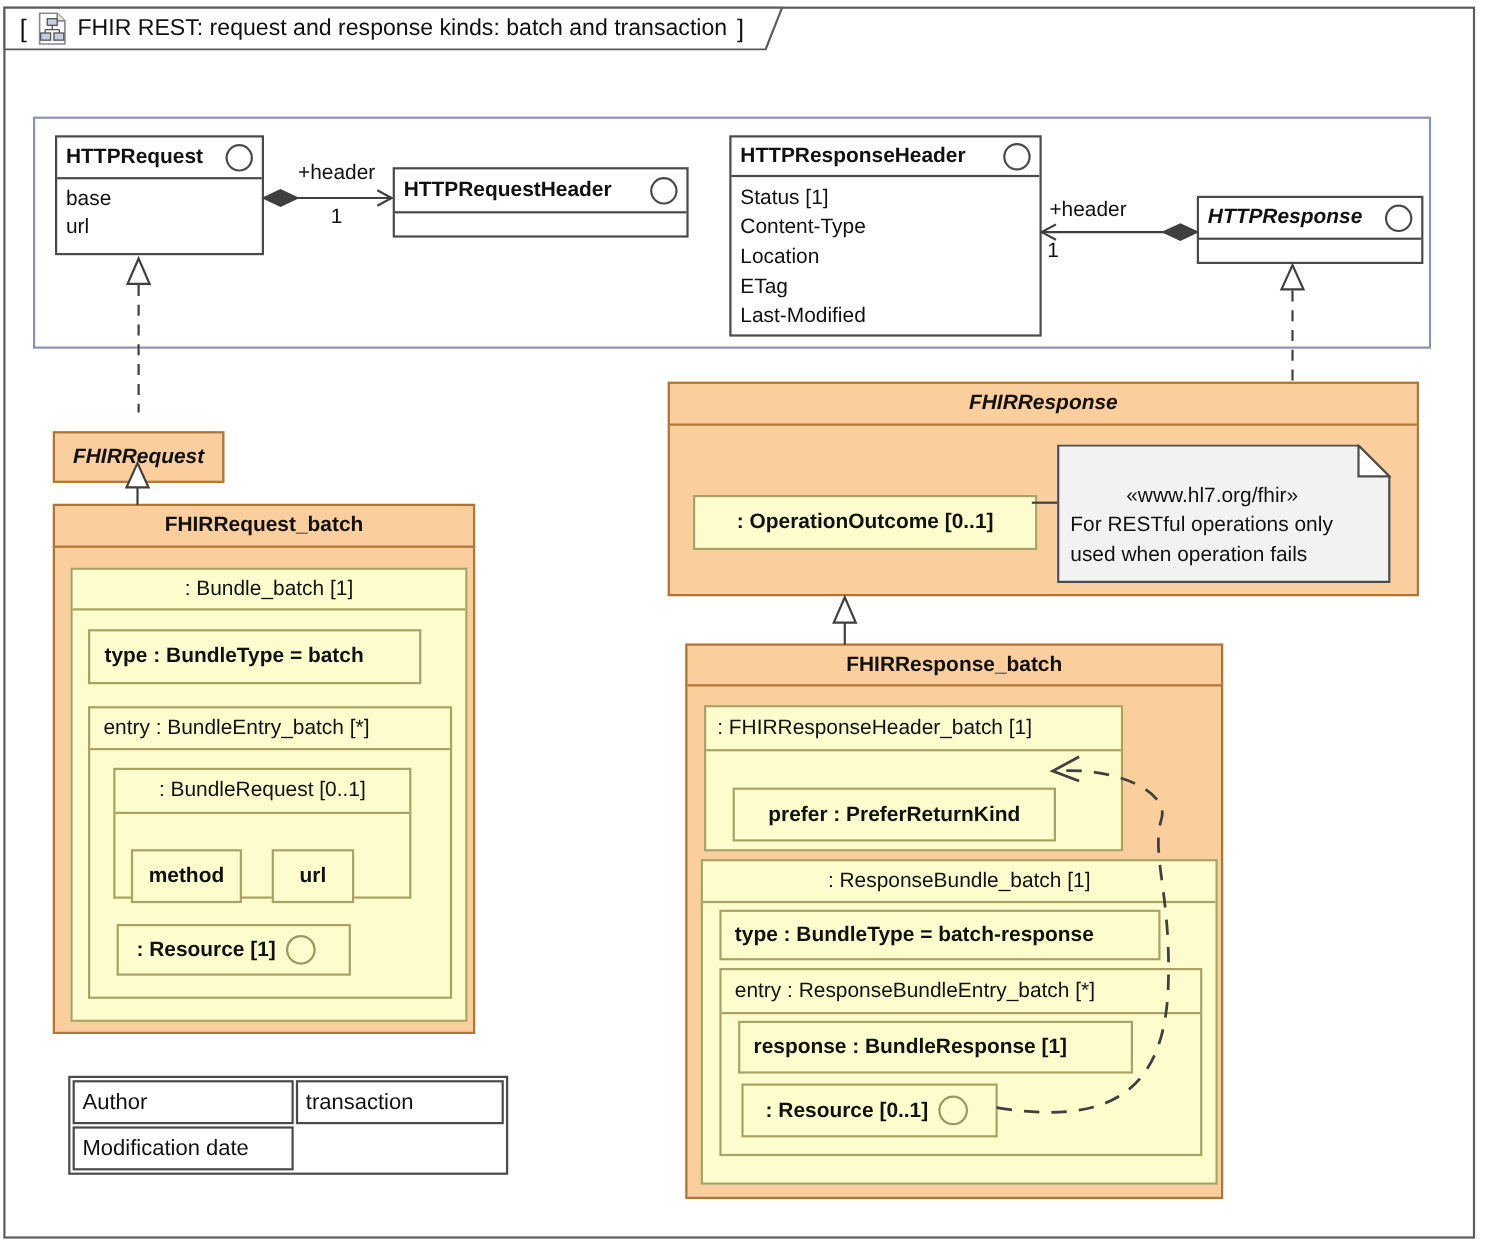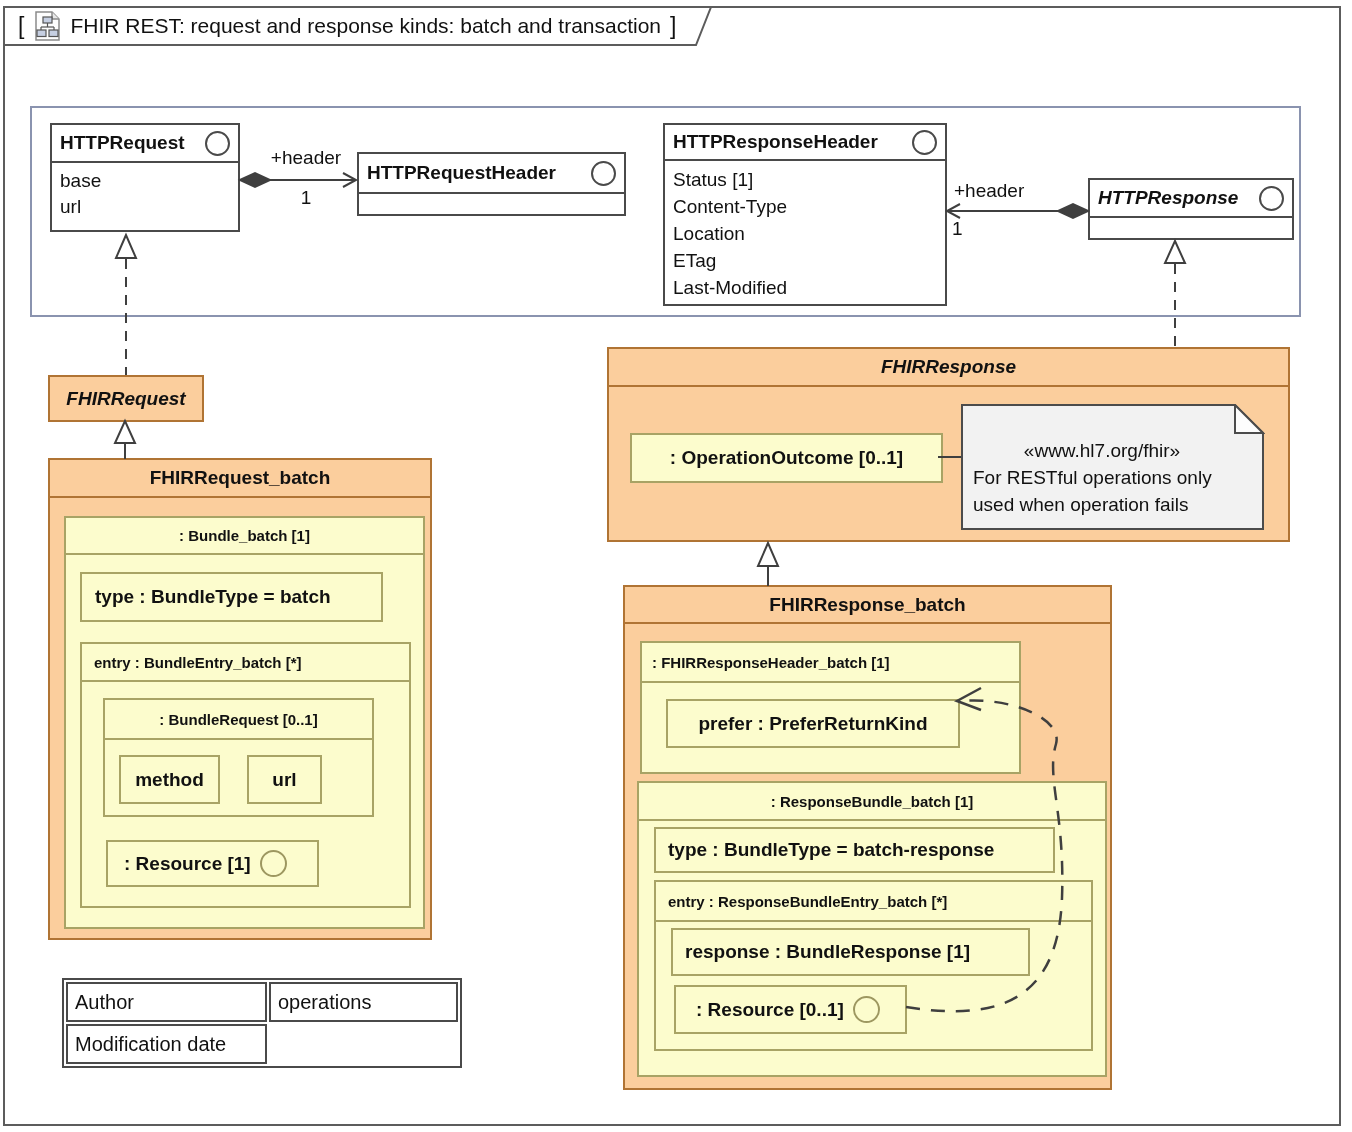--- a/index.html
+++ b/index.html
@@ -36,25 +36,25 @@
   .cls{background:#fff;border:2px solid var(--line);z-index:3;}
   .cls .ttl{display:flex;align-items:center;font-weight:bold;font-size:19px;
     padding:0 8px;border-bottom:2px solid var(--line);white-space:nowrap;box-sizing:border-box;}
   .circle{width:21px;height:21px;border:2.5px solid var(--line);border-radius:50%;flex:none;margin-left:auto;background:#fff;}
   .attrs{padding:5px 8px;font-size:19px;line-height:26px;white-space:nowrap;}
   
   .obox{background:var(--orange-fill);border:2px solid var(--orange-border);z-index:3;}
   .ohdr{display:flex;align-items:center;justify-content:center;font-weight:bold;font-size:19px;
     border-bottom:2px solid var(--orange-border);white-space:nowrap;box-sizing:border-box;}
   .ybox{background:var(--yellow-fill);border:2px solid var(--yellow-border);}
-  .yhdr{display:flex;align-items:center;justify-content:center;font-weight:bold;font-size:15px;
+  .yhdr{display:flex;align-items:center;justify-content:center;font-weight:normal;font-size:19px;
     border-bottom:2px solid var(--yellow-border);white-space:nowrap;box-sizing:border-box;}
   .yline{display:flex;align-items:center;font-weight:bold;font-size:19px;white-space:nowrap;box-sizing:border-box;}
   .left{justify-content:flex-start !important;padding-left:12px;}
-  .center{justify-content:center !important;}
+  .center{justify-content:center !important;margin-top:17px;}
   .italic{font-style:italic;}
   .rcircle{width:23px;height:23px;border:2px solid #9d9760;border-radius:50%;flex:none;margin-left:9px;background:var(--yellow-fill);}
   
   #note{left:352px;top:55px;width:304px;height:127px;}
   #note .ntext{position:absolute;left:0;top:0;width:100%;height:100%;box-sizing:border-box;
     padding:33px 10px 0 12px;font-size:19px;line-height:27px;}
   #note .stereo{text-align:center;padding-right:24px;}
   
   .assoc-lbl{font-size:19px;z-index:4;white-space:nowrap;}
   .tc{text-align:center;}
@@ -212,21 +212,21 @@
         <div class="abs ybox yline" style="left:18px;top:103px;width:233px;height:49px;padding-left:20px;">
           <span>: Resource [0..1]</span>
           <span class="rcircle"></span>
         </div>
       </div>
     </div>
   </div>
 
   <div id="info-table" class="abs">
     <div class="cell">Author</div>
-    <div class="cell">operations</div>
+    <div class="cell">transaction</div>
     <div class="cell">Modification date</div>
   </div>
 
   <svg id="connectors" class="abs">
 
     <g stroke="var(--conn)" stroke-width="2">
       <line x1="266" y1="180" x2="356" y2="180"></line>
       <polygon points="240,180 255,173 270,180 255,187" fill="var(--conn)"></polygon>
       <polyline points="343,173 356,180 343,187" fill="none"></polyline>
     </g>

